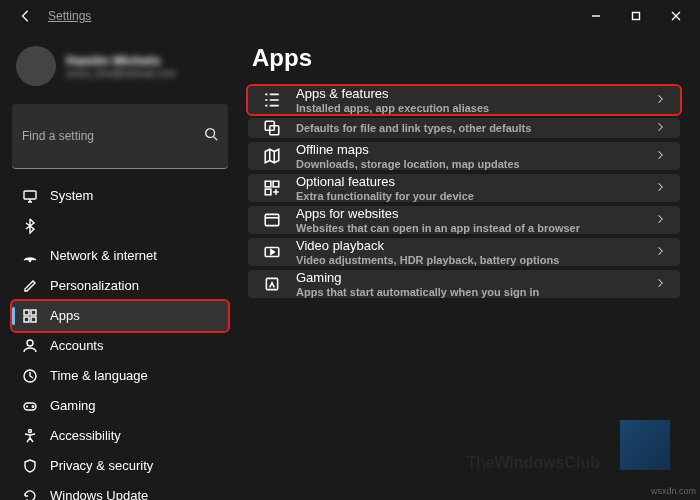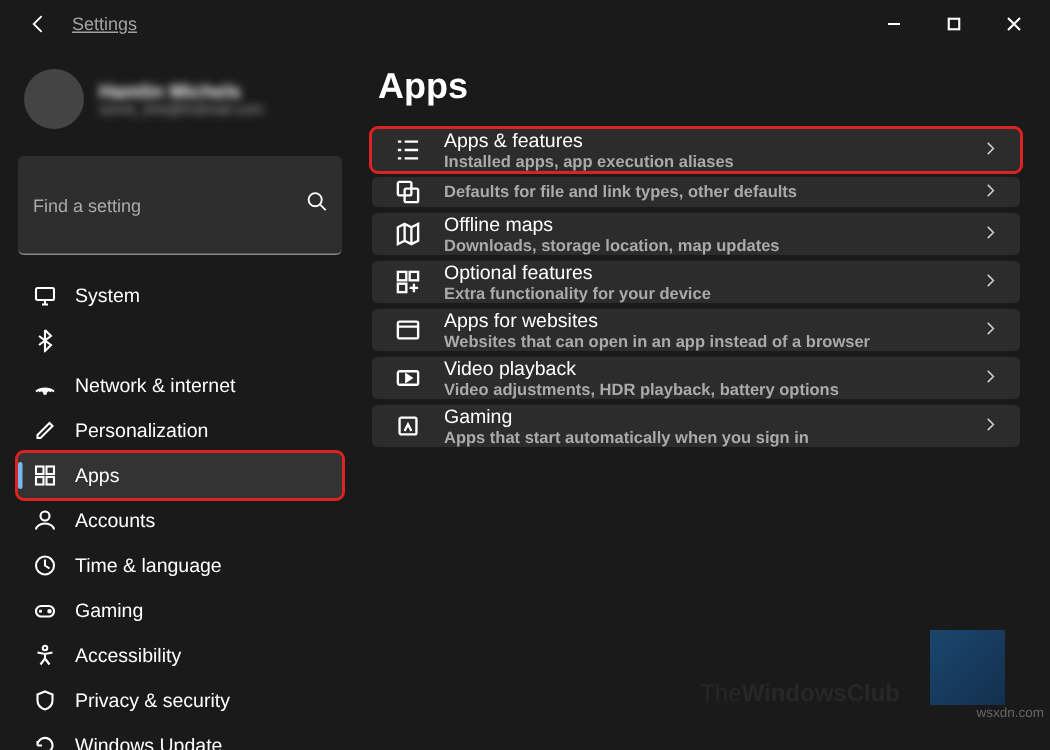--- a/index.html
+++ b/index.html
@@ -39,21 +39,21 @@
     .card.highlighted { outline: 2px solid #d22; }
     .card-icon { width: 20px; height: 20px; display: flex; align-items: center; justify-content: center; }
     .card-text { flex: 1; display: flex; flex-direction: column; gap: 1px; }
     .card-title { font-size: 13px; }
     .card-sub { font-size: 11px; color: #aaa; font-weight: bold; }
     .chevron { color: #ccc; font-size: 14px; }
     
     .watermark { position: absolute; bottom: 28px; right: 100px; font-size: 16px; color: rgba(255,255,255,0.06); pointer-events: none; }
     .watermark .w1 { font-weight: 300; } .watermark .w2 { font-weight: 600; }
     .wm-square { position: absolute; right: 30px; bottom: 30px; width: 50px; height: 50px; background: linear-gradient(135deg,#1c7cd6,#0a4a8a); opacity: 0.45; pointer-events: none; }
-    .src-tag { position: absolute; bottom: 20px; right: 4px; font-size: 9px; color: #666; }
+    .src-tag { position: absolute; bottom: 4px; right: 4px; font-size: 9px; color: #666; }
     
     ::-webkit-scrollbar { width: 4px; } ::-webkit-scrollbar-thumb { background: #444; }
     svg { stroke: currentColor; fill: none; stroke-width: 1.4; }
   </style>
 </head>
 <body>
 
 <div class="titlebar">
   <div class="titlebar-left">
     <div class="back-btn">

